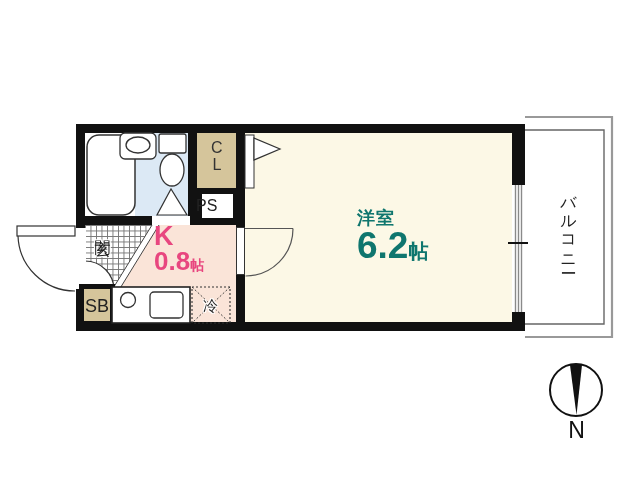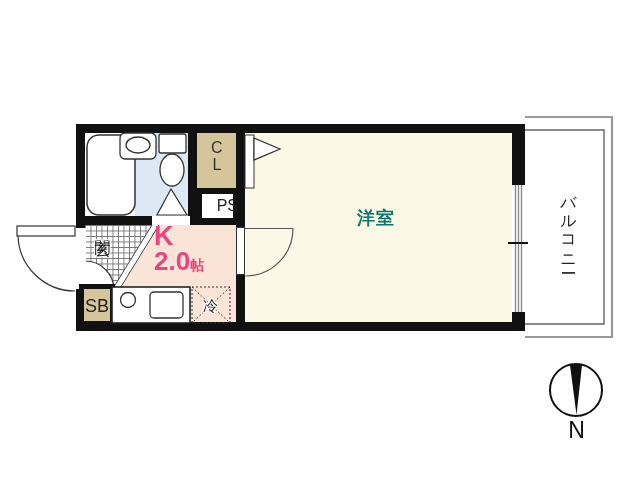--- a/index.html
+++ b/index.html
@@ -136,33 +136,36 @@
       <circle cx="576" cy="390" r="26" fill="#ffffff" stroke="#111" stroke-width="2"></circle>
       <polygon points="570,365 582,365 576.5,415" fill="#111"></polygon>
     </g>
   </svg>
 
   <div class="label small-label v halo" style="left:93px;top:227px;">玄関</div>
 
   <div class="label" style="left:154px;top:224px;color:#e8467f;">
     <div class="k-name">K</div>
     <div class="nowrap">
-      <span class="k-size">2.0</span><span class="k-unit">帖</span>
+      <span class="k-size">0.8</span><span class="k-unit">帖</span>
     </div>
   </div>
 
   <div class="label small-label v-up" style="left:207px;top:139px;color:#333;">CL</div>
 
-  <div class="label small-label" style="left:196px;top:197px;width:42px;text-align:right;">PS</div>
+  <div class="label small-label" style="left:196px;top:197px;width:42px;text-align:left;">PS</div>
 
   <div class="label" style="left:81px;top:296px;width:32px;text-align:center;font-size:18px;">SB</div>
 
   <div class="label halo" style="left:203px;top:297px;font-size:15px;">冷</div>
 
   <div class="label" style="left:357px;top:208px;color:#0f766e;">
     <div class="yr-name">洋室</div>
+    <div class="nowrap">
+      <span class="yr-size">6.2</span><span class="yr-unit">帖</span>
+    </div>
   </div>
 
   <div class="label small-label v" style="left:559px;top:184px;letter-spacing:2px;">バルコニー</div>
 
   <div class="label" style="left:561px;top:417px;width:31px;text-align:center;font-size:23px;color:#111;">N</div>
 
 </div>
 
 </body></html>

